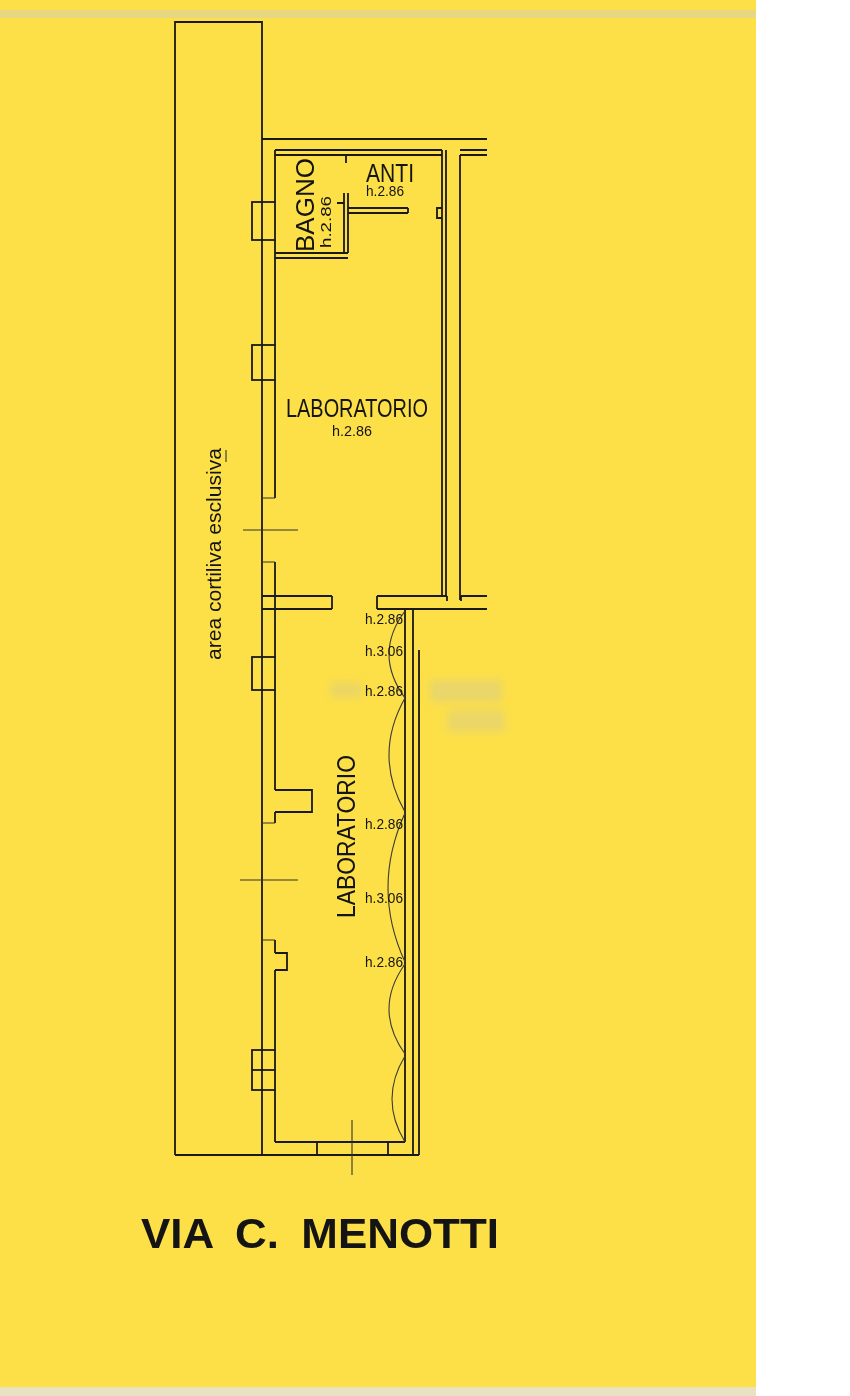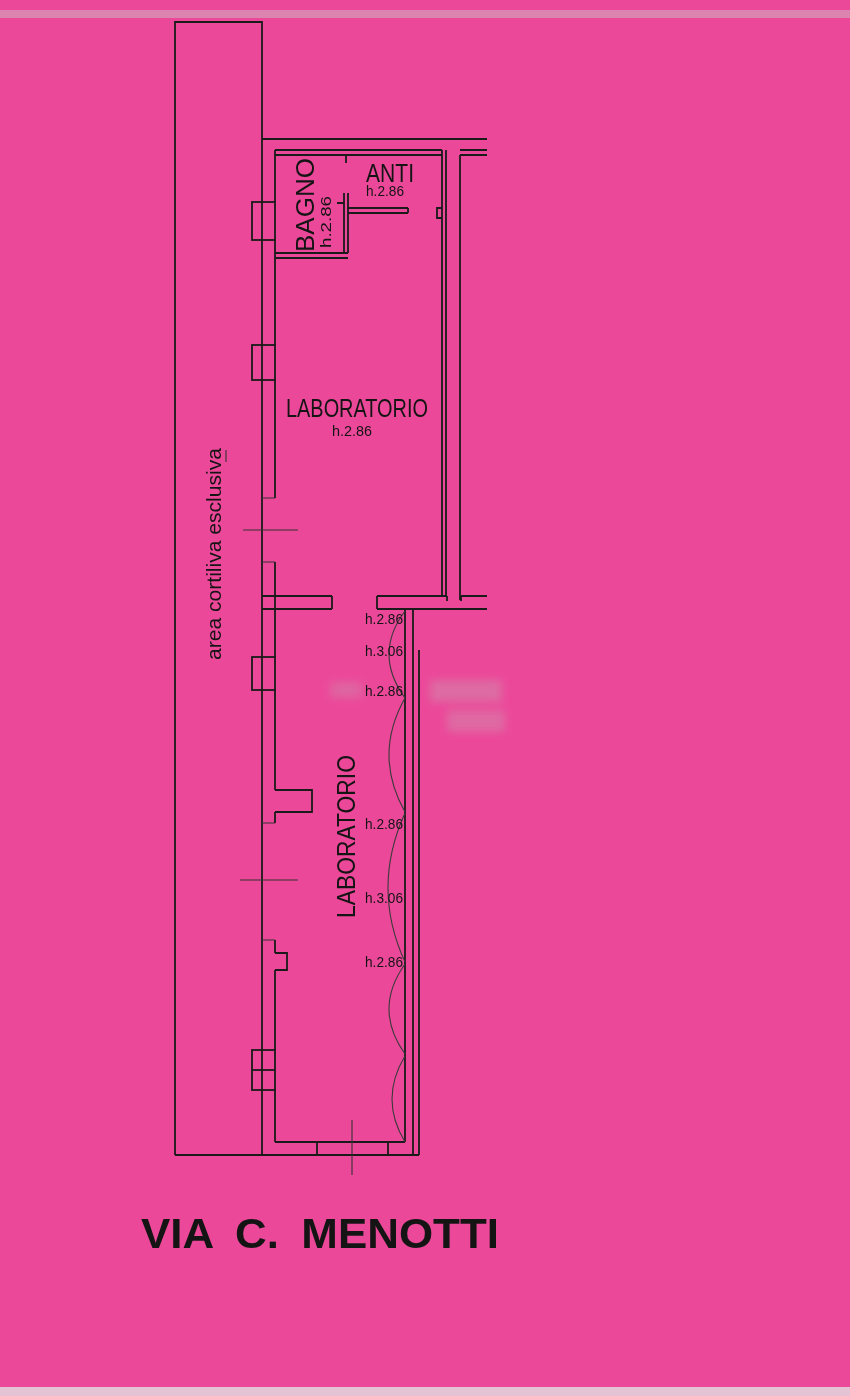--- a/index.html
+++ b/index.html
@@ -1,19 +1,19 @@
 <!DOCTYPE html>
 <html><head>
 <meta charset="utf-8">
 <style>
   html,body{margin:0;padding:0;background:#ffffff;}
   .page{
     position:relative;
-    width:850px;height:1396px;
-    background:#ec4899;
+    width:756px;height:1396px;
+    background:#fde047;
     overflow:hidden;
     font-family:"Liberation Sans", sans-serif;
   }
   svg{display:block;}
   text{fill:#141414;}
   .plan-text{font-family:"Liberation Sans", sans-serif;}
 </style>
 </head>
 <body>
 

